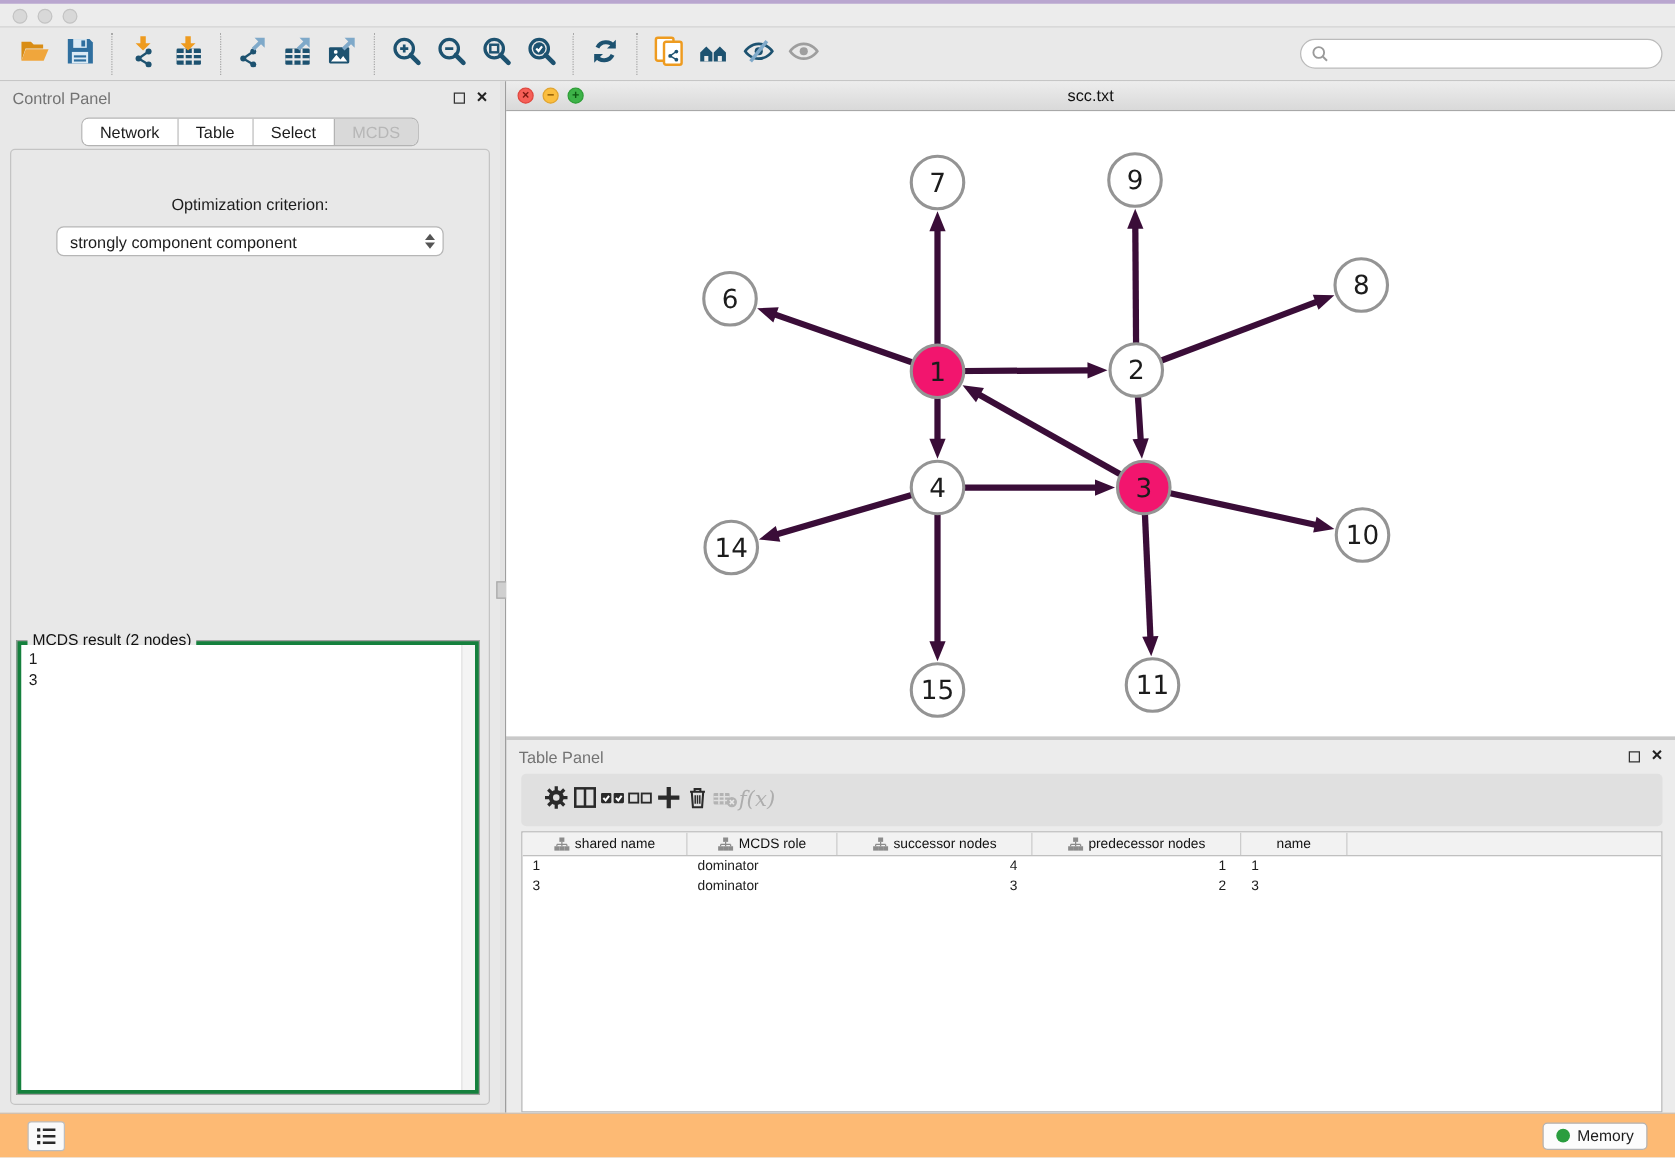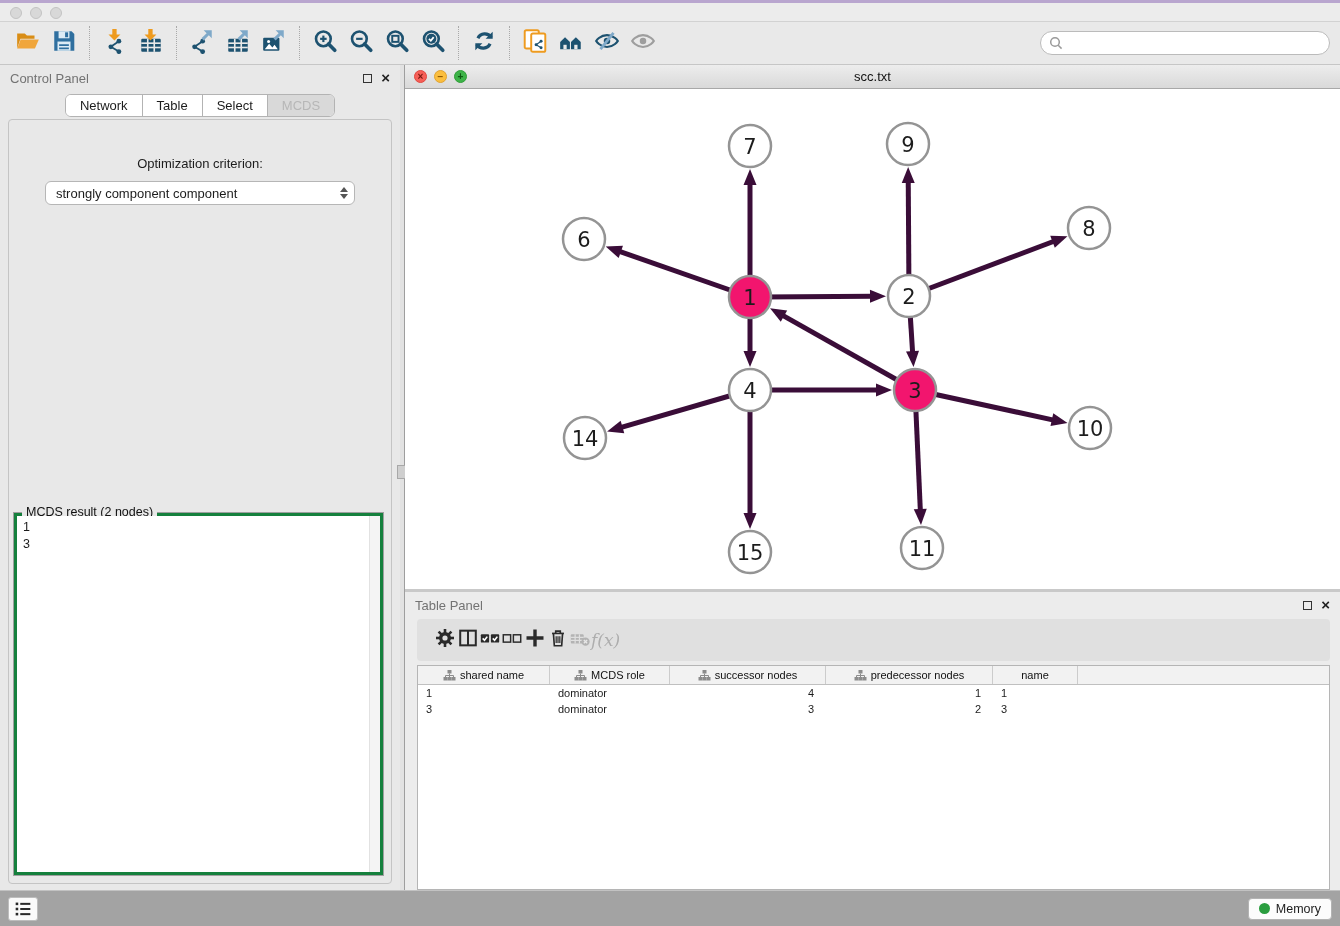--- a/index.html
+++ b/index.html
@@ -93,22 +93,22 @@
   .th { height:100%; display:flex; align-items:center; justify-content:center; gap:4px;
     border-right:1px solid #cccccc; font-size:11px; color:#111; }
   .th-fill { flex:1; height:100%; }
   .trow { display:flex; height:16px; align-items:center; }
   .td { height:100%; line-height:16px; white-space:nowrap; overflow:hidden; }
   .td.al { padding-left:8px; text-align:left; }
   .td.ar { padding-right:12px; text-align:right; }
   .tp-tabs { height:34px; display:flex; align-items:center; justify-content:center; }
 
   
-  .statusbar { height:36px; background:#a3a3a3; border-top:1px solid #c2c2c2;
-    display:flex; align-items:center; padding:0 8px; }
+  .statusbar { height:36px; background:#fdba74; border-top:1px solid #c2c2c2;
+    display:flex; align-items:center; padding:0 22px; }
   .status-left-btn { width:30px; height:24px; background:#fafafa; border:1px solid #bdbdbd; border-radius:3px;
     display:flex; align-items:center; justify-content:center; }
   .memory-btn { margin-left:auto; display:flex; align-items:center; gap:6px; background:#fcfcfc;
     border:1px solid #b3b3b3; border-radius:4px; padding:3px 10px; font-size:12.5px; }
   .mem-dot { width:11px; height:11px; border-radius:50%; background:#2a9d3f; }
 </style>
 </head>
 <body>
 
 <div class="titlebar">

